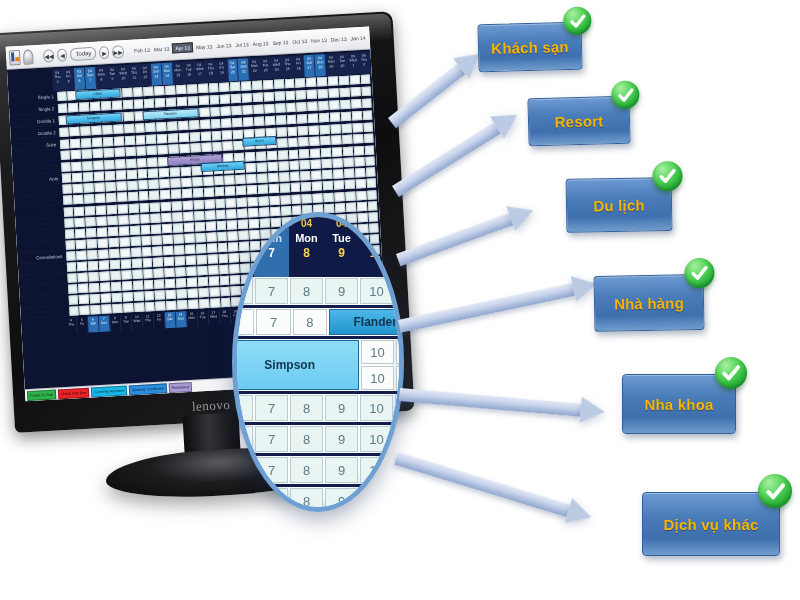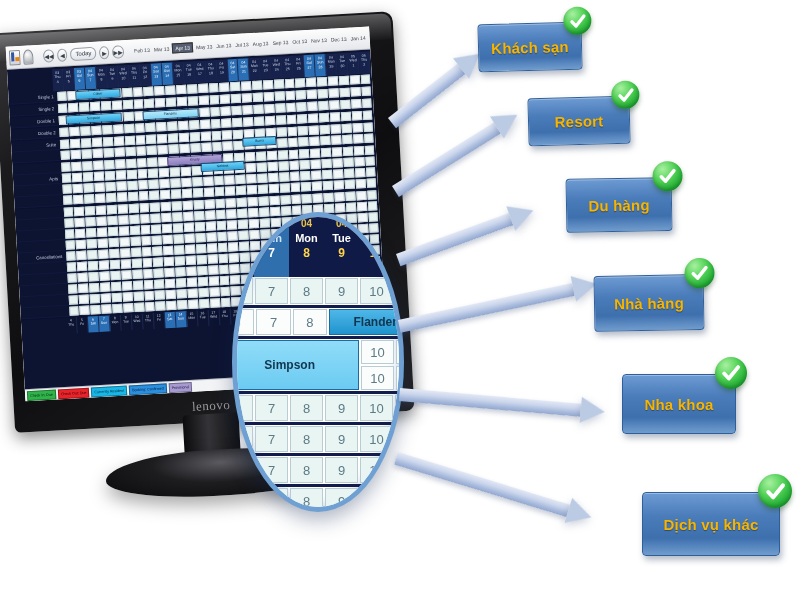--- a/index.html
+++ b/index.html
@@ -1353,21 +1353,21 @@
           <span>Resort</span>
         </div>
         <div class="chk" style="width: 28px; height: 28px; right: -12px; top: -15px;">
           <svg width="19" height="19" viewBox="0 0 24 24">
             <path d="M4.5 12.6 L9.6 18 L19.8 5.6" fill="none" stroke="#ffffff" stroke-width="4.2" stroke-linecap="round" stroke-linejoin="round"></path>
           </svg>
         </div>
       </div>
       <div class="callout" style="left: 566px; top: 178px; width: 104px; height: 52px; transform: rotate(-1deg);">
         <div class="cbtn" style="width: 104px; height: 52px; font-size: 15px;">
-          <span>Du hàng</span>
+          <span>Du lịch</span>
         </div>
         <div class="chk" style="width: 30px; height: 30px; right: -13px; top: -16px;">
           <svg width="20" height="20" viewBox="0 0 24 24">
             <path d="M4.5 12.6 L9.6 18 L19.8 5.6" fill="none" stroke="#ffffff" stroke-width="4.2" stroke-linecap="round" stroke-linejoin="round"></path>
           </svg>
         </div>
       </div>
       <div class="callout" style="left: 594px; top: 275px; width: 108px; height: 54px; transform: rotate(-1deg);">
         <div class="cbtn" style="width: 108px; height: 54px; font-size: 15px;">
           <span>Nhà hàng</span>

